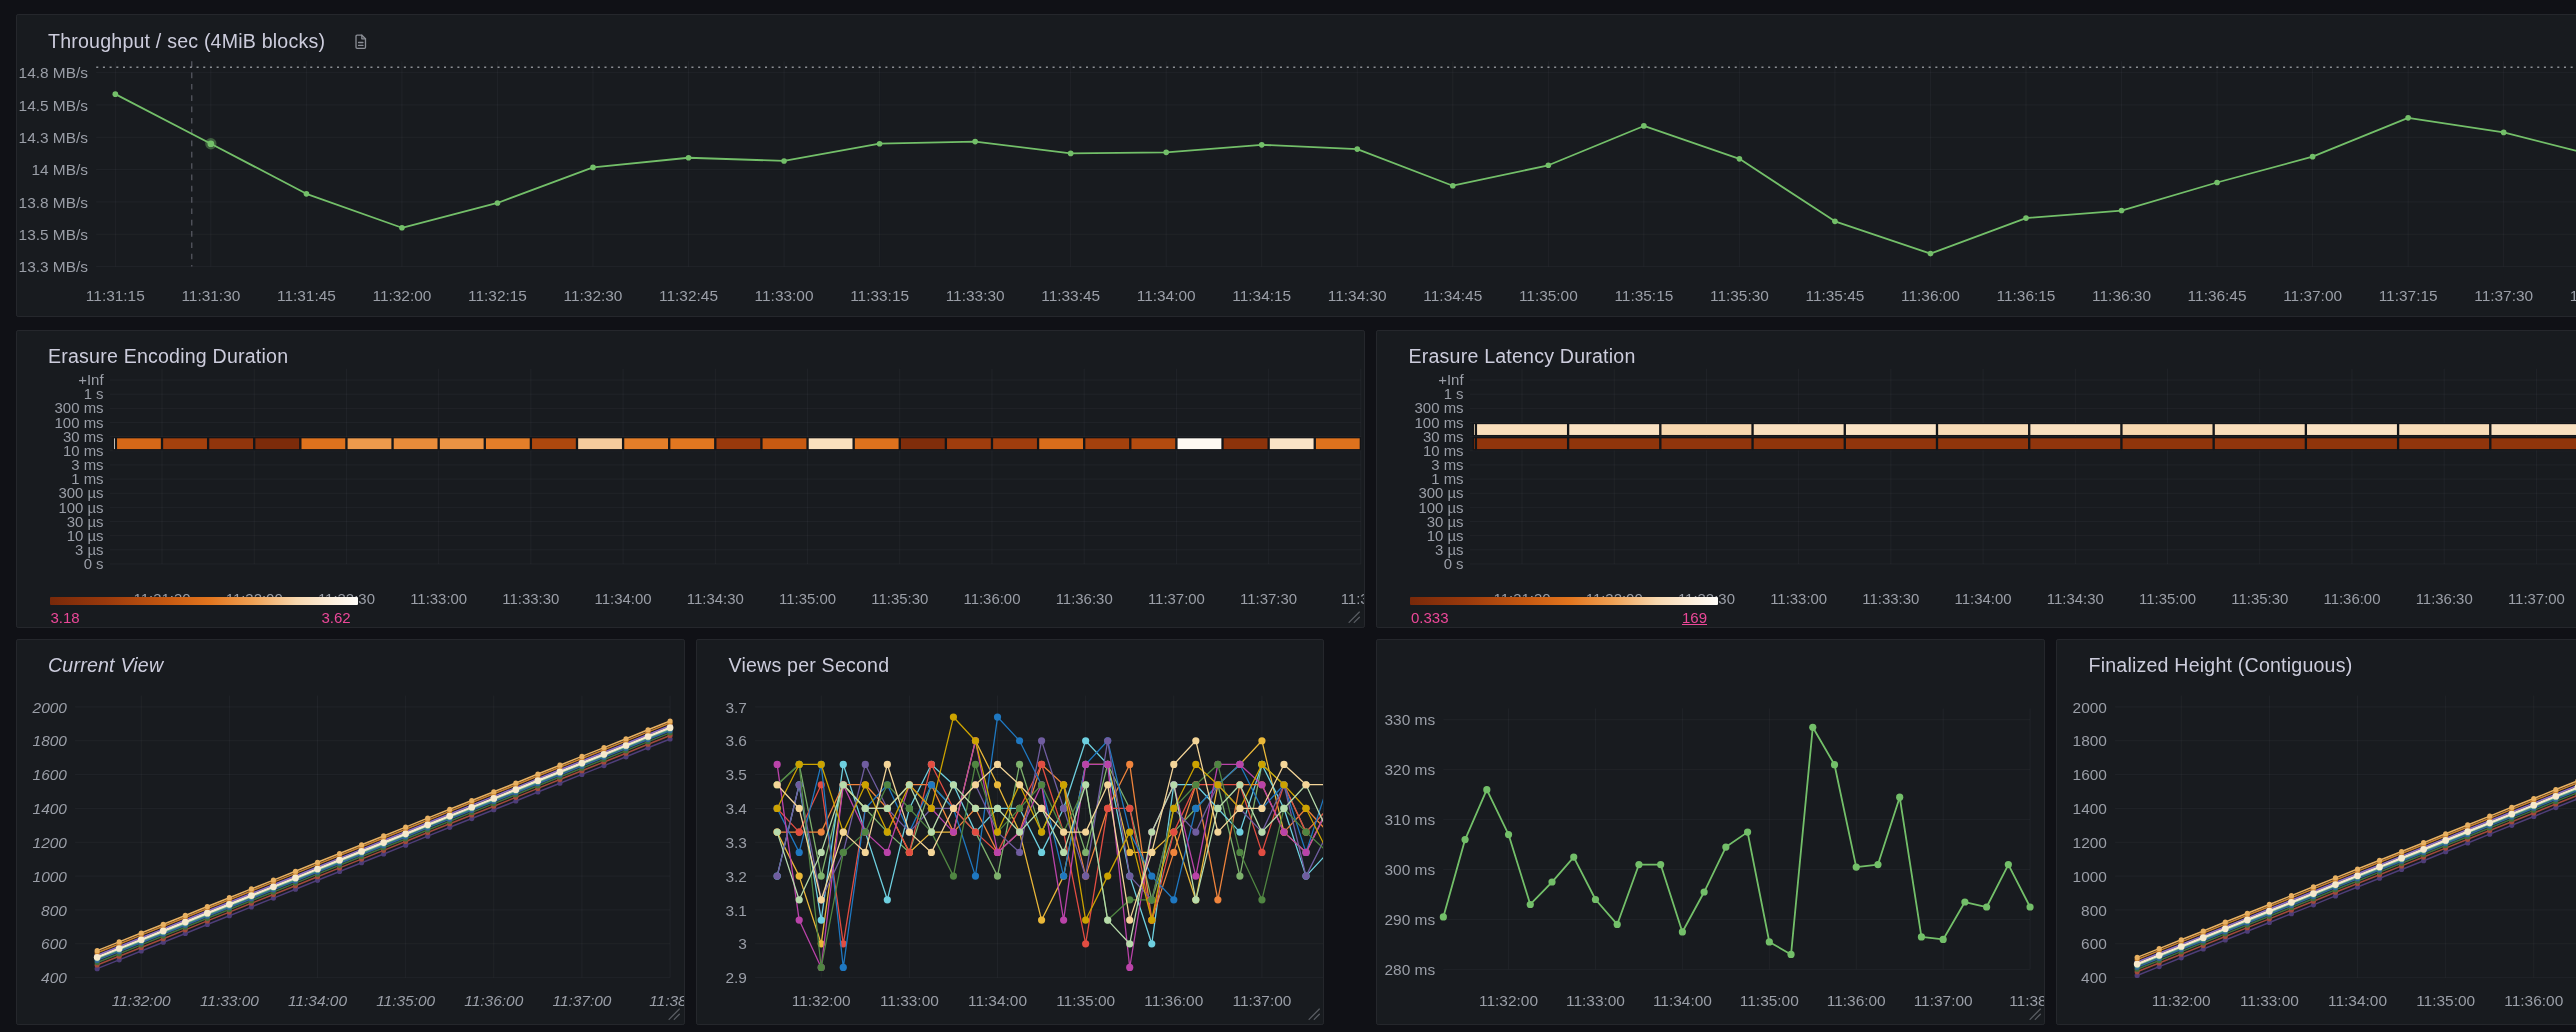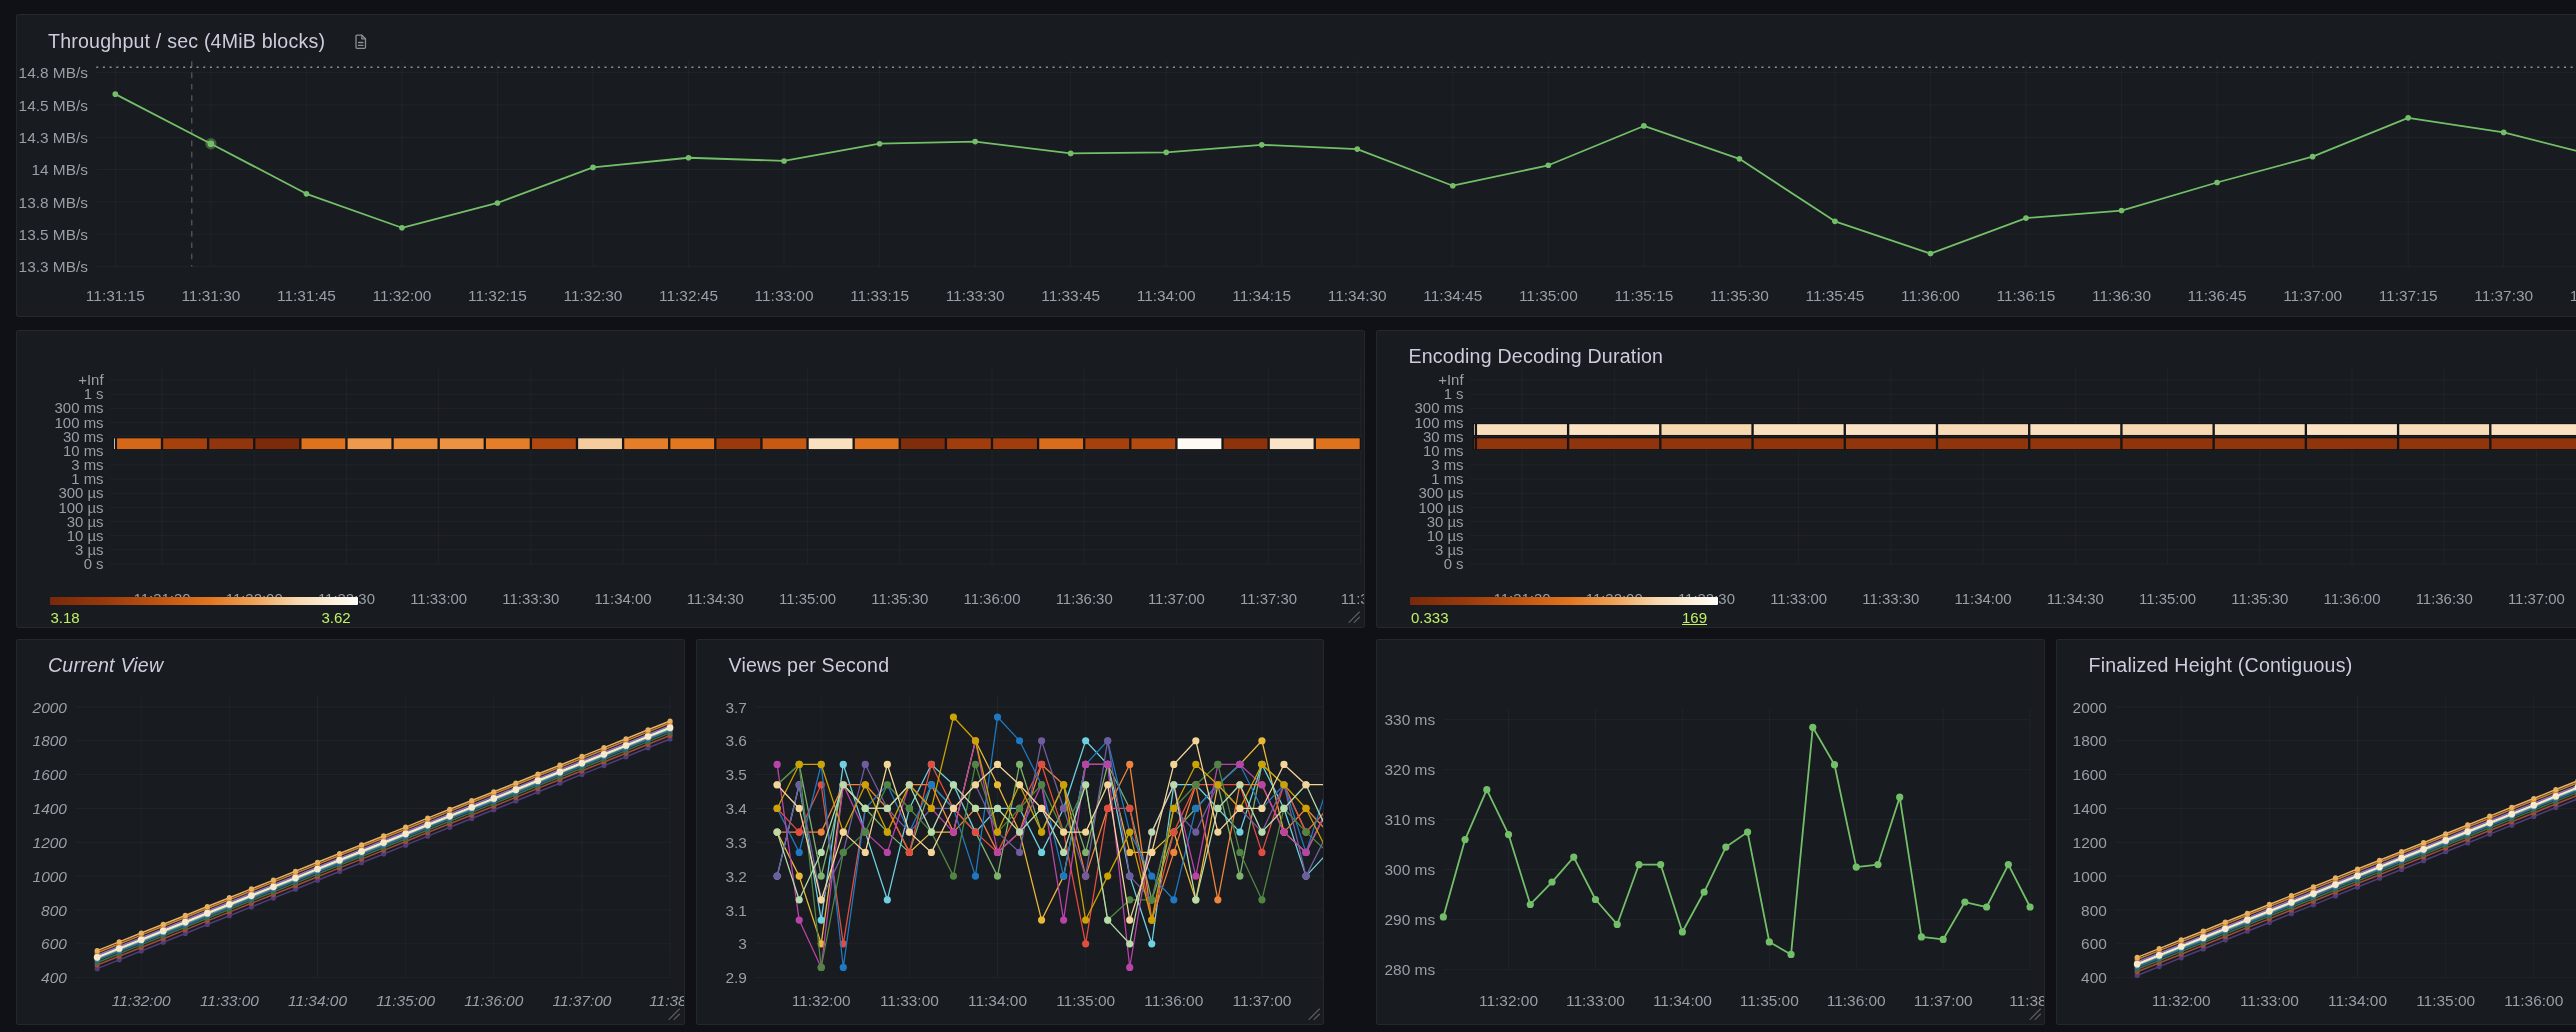--- a/index.html
+++ b/index.html
@@ -10,21 +10,21 @@
   .panel-header{position:absolute;top:0;left:0;right:0;height:36px;display:flex;align-items:center;
          gap:11.3px;padding:8.2px 0 0 15.5px;z-index:3;}
   .panel-title{font-size:19.6px;font-weight:500;color:#ccccdc;margin:16px;line-height:1.1;cursor:pointer;
          letter-spacing:0.2px;}
   .desc-icon{display:inline-flex;cursor:pointer;opacity:.85;}
   .chart{position:absolute;left:0;top:0;}
   svg text{font-family:"Liberation Sans","DejaVu Sans",sans-serif;}
   .resize{position:absolute;right:3.1px;bottom:2.1px;z-index:4;cursor:nwse-resize;}
   .heat-legend{position:absolute;z-index:3;}
   .legend-bar{height:7.7px;border-radius:1px;}
-  .legend-min,.legend-max{position:absolute;top:12.4px;font-size:15px;color:#bef264;}
+  .legend-min,.legend-max{position:absolute;top:12.4px;font-size:15px;color:#ec4899;}
   .legend-min{left:1px;}
   .legend-max{width:72px;text-align:left;}
 </style>
 </head>
 <body>
 
 <div class="dash">
 
   <section class="panel" id="p0" style="left: 15.5px; top: 14.4px; width: 2709px; height: 303px;">
     <header class="panel-header">
@@ -151,20 +151,23 @@
             <circle cx="5201.239024390244" cy="273.2722222222221" r="5.5" fill="#73bf69"></circle>
           </g>
           <circle cx="372.8487804878049" cy="250.2333333333334" r="11" fill="rgba(115,191,105,0.4)"></circle>
           <circle cx="372.8487804878049" cy="250.2333333333334" r="6.5" fill="#73bf69"></circle>
         </g>
       </svg>
 
   </section>
 
   <section class="panel" id="p1" style="left: 15.5px; top: 330px; width: 1349px; height: 298px;">
+    <header class="panel-header">
+      <h2 class="panel-title">Erasure Encoding Duration</h2>
+    </header>
     <svg class="chart" width="1349" height="298" viewBox="0 0 2618 578">
         <g>
           <line x1="180" y1="95" x2="2608" y2="95" stroke="rgba(204,204,220,0.07)" stroke-width="1.5"></line>
           <text x="168" y="105" text-anchor="end" font-size="29" fill="#9a9ea7">+Inf</text>
           <line x1="180" y1="122.46153846153845" x2="2608" y2="122.46153846153845" stroke="rgba(204,204,220,0.07)" stroke-width="1.5"></line>
           <text x="168" y="132.46153846153845" text-anchor="end" font-size="29" fill="#9a9ea7">1 s</text>
           <line x1="180" y1="149.9230769230769" x2="2608" y2="149.9230769230769" stroke="rgba(204,204,220,0.07)" stroke-width="1.5"></line>
           <text x="168" y="159.9230769230769" text-anchor="end" font-size="29" fill="#9a9ea7">300 ms</text>
           <line x1="180" y1="177.3846153846154" x2="2608" y2="177.3846153846154" stroke="rgba(204,204,220,0.07)" stroke-width="1.5"></line>
           <text x="168" y="187.3846153846154" text-anchor="end" font-size="29" fill="#9a9ea7">100 ms</text>
@@ -258,21 +261,21 @@
     <div class="resize">
       <svg width="13.4" height="13.4" viewBox="0 0 26 26" stroke="#585c62" stroke-width="2.5" stroke-linecap="round">
           <line x1="24" y1="4" x2="4" y2="24"></line>
           <line x1="24" y1="14" x2="14" y2="24"></line>
         </svg>
     </div>
   </section>
 
   <section class="panel" id="p2" style="left: 1376px; top: 330px; width: 1349px; height: 298px;">
     <header class="panel-header">
-      <h2 class="panel-title">Encoding Decoding Duration</h2>
+      <h2 class="panel-title">Erasure Latency Duration</h2>
     </header>
     <svg class="chart" width="1349" height="298" viewBox="0 0 2618 578">
         <g>
           <line x1="180" y1="95" x2="2608" y2="95" stroke="rgba(204,204,220,0.07)" stroke-width="1.5"></line>
           <text x="168" y="105" text-anchor="end" font-size="29" fill="#9a9ea7">+Inf</text>
           <line x1="180" y1="122.46153846153845" x2="2608" y2="122.46153846153845" stroke="rgba(204,204,220,0.07)" stroke-width="1.5"></line>
           <text x="168" y="132.46153846153845" text-anchor="end" font-size="29" fill="#9a9ea7">1 s</text>
           <line x1="180" y1="149.9230769230769" x2="2608" y2="149.9230769230769" stroke="rgba(204,204,220,0.07)" stroke-width="1.5"></line>
           <text x="168" y="159.9230769230769" text-anchor="end" font-size="29" fill="#9a9ea7">300 ms</text>
           <line x1="180" y1="177.3846153846154" x2="2608" y2="177.3846153846154" stroke="rgba(204,204,220,0.07)" stroke-width="1.5"></line>

